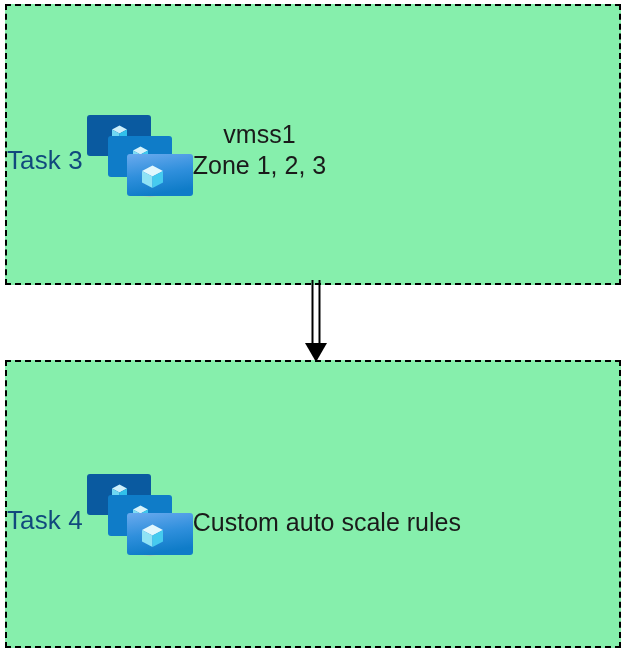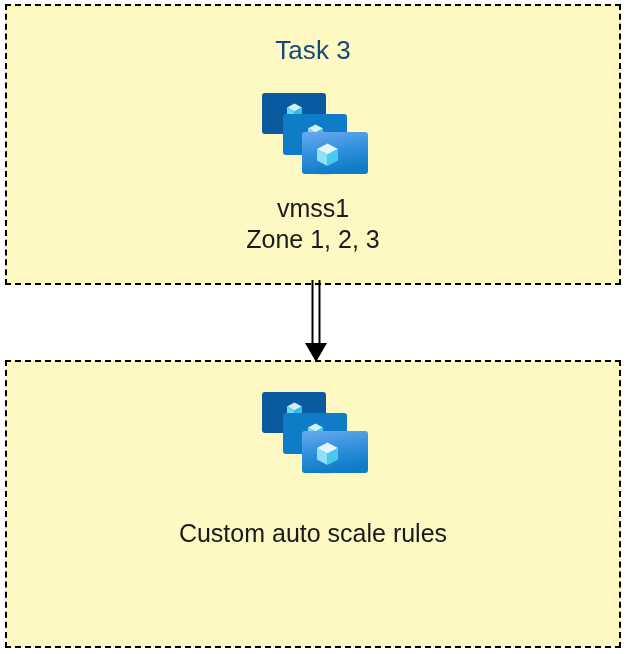--- a/index.html
+++ b/index.html
@@ -20,24 +20,24 @@
     width: 628px;
     height: 654px;
     background: #ffffff;
     overflow: hidden;
   }
 
   
   .panel {
     position: absolute;
     box-sizing: border-box;
-    background: #fef9c3;
+    background: #86efac;
     border: 2px dashed #000000;
     display: flex;
-    flex-direction: column;
+    flex-direction: row;
     align-items: center;
   }
 
   #panel-task3 {
     left: 5px;
     top: 4px;
     width: 616px;
     height: 281px;
   }
 
@@ -157,20 +157,21 @@
   </div>
 
   <svg id="connector" viewBox="0 0 40 84" aria-hidden="true">
     <line x1="16.5" y1="0" x2="16.5" y2="66" stroke="#000000" stroke-width="2"></line>
     <line x1="23.5" y1="0" x2="23.5" y2="66" stroke="#000000" stroke-width="2"></line>
     <polygon points="9,63 31,63 20,82" fill="#000000"></polygon>
   </svg>
 
   <div class="panel" id="panel-task4">
 
+    <div class="panel-title">Task 4</div>
 
     <svg class="vmss-icon" width="110" height="100" viewBox="0 0 110 100" aria-hidden="true">
       <defs>
         <linearGradient id="frontMon4" x1="0" y1="0" x2="0.25" y2="1">
           <stop offset="0%" stop-color="#6aaaee"></stop>
           <stop offset="55%" stop-color="#2f8fdc"></stop>
           <stop offset="100%" stop-color="#0f7cc8"></stop>
         </linearGradient>
         <linearGradient id="stand4" x1="0" y1="0" x2="0" y2="1">
           <stop offset="0%" stop-color="#9a9a9a"></stop>

